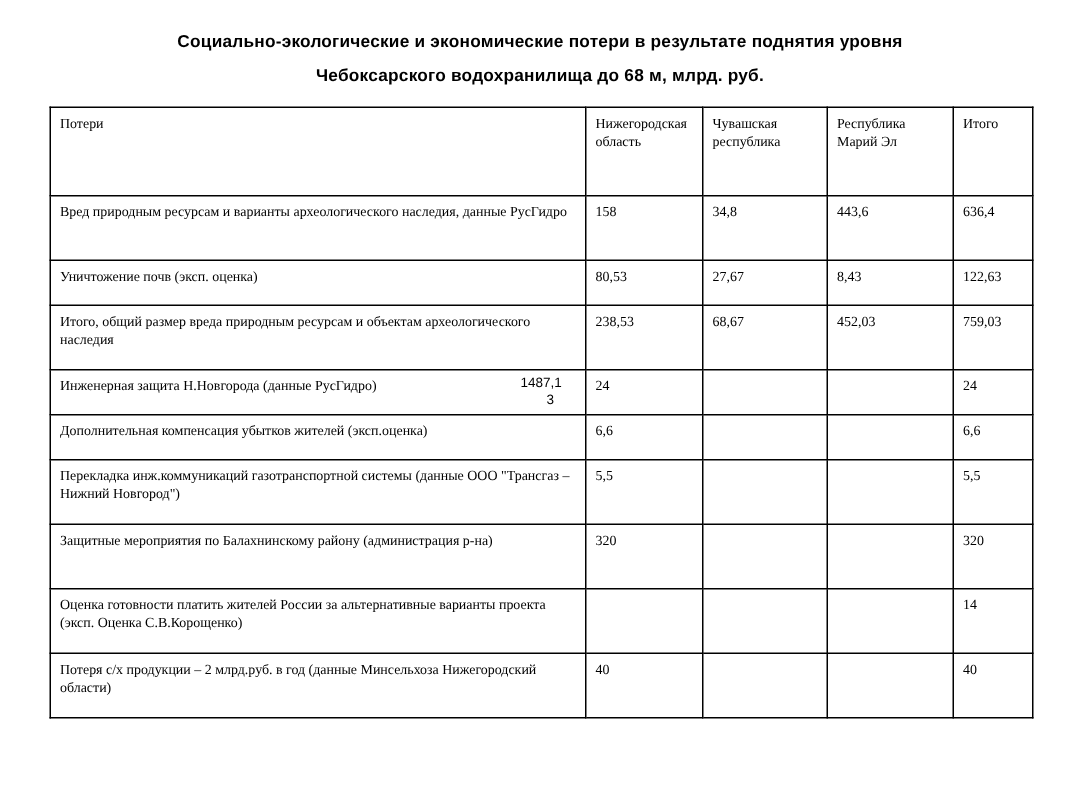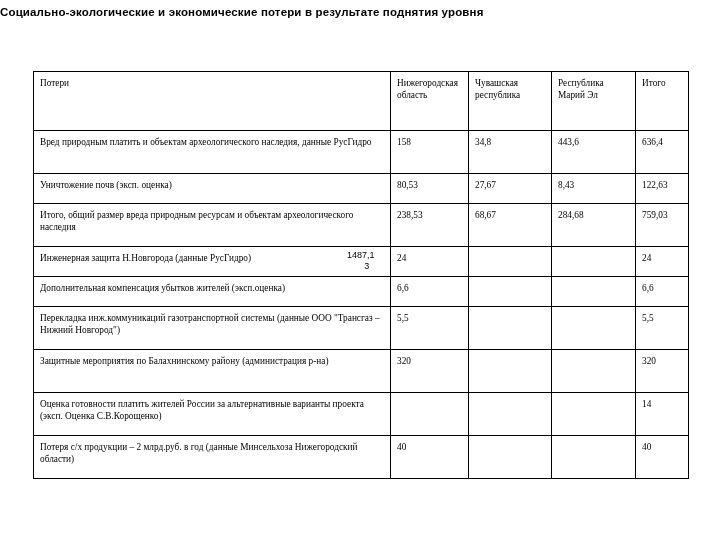--- a/index.html
+++ b/index.html
@@ -12,22 +12,22 @@
     width: 720px;
     height: 540px;
     overflow: hidden;
     font-family: "Liberation Serif", "DejaVu Serif", serif;
     color: #000000;
     position: relative;
   }
 
   
   #title-block {
-    padding-top: 1px;
-    text-align: left;
+    padding-top: 17px;
+    text-align: center;
   }
   .title-line {
     font-family: "Liberation Sans", "DejaVu Sans", sans-serif;
     font-size: 11.5px;
     font-weight: bold;
     letter-spacing: 0.15px;
     line-height: 23px;
     color: #000000;
     white-space: nowrap;
   }
@@ -99,20 +99,21 @@
     text-align: center;
     margin-top: 1px;
     margin-left: 12px;
   }
 </style>
 </head>
 <body>
 
 <div id="title-block">
   <div class="title-line">Социально-экологические и экономические потери  в результате  поднятия уровня</div>
+  <div class="title-line">Чебоксарского водохранилища до 68 м, млрд. руб.</div>
 </div>
 
 <div id="table-wrap">
   <table id="losses-table">
     <colgroup>
       <col class="c-label">
       <col class="c-nn">
       <col class="c-ch">
       <col class="c-me">
       <col class="c-tot">
@@ -121,40 +122,40 @@
 
       <tr class="head-row">
         <td>Потери</td>
         <td>Нижегородская область</td>
         <td>Чувашская республика</td>
         <td>Республика Марий Эл</td>
         <td>Итого</td>
       </tr>
 
       <tr class="bold-row r-tall">
-        <td>Вред природным платить и объектам археологического наследия,  данные РусГидро</td>
+        <td>Вред природным ресурсам и варианты археологического наследия,  данные РусГидро</td>
         <td>158</td>
         <td>34,8</td>
         <td>443,6</td>
         <td>636,4</td>
       </tr>
 
       <tr class="r-short">
         <td>Уничтожение почв (эксп. оценка)</td>
         <td>80,53</td>
         <td>27,67</td>
         <td>8,43</td>
         <td>122,63</td>
       </tr>
 
       <tr class="bold-row r-tall">
         <td>Итого, общий размер вреда природным ресурсам и объектам археологического наследия</td>
         <td>238,53</td>
         <td>68,67</td>
-        <td>284,68</td>
+        <td>452,03</td>
         <td>759,03</td>
       </tr>
 
       <tr class="r-short">
         <td>Инженерная защита Н.Новгорода (данные РусГидро)</td>
         <td>24</td>
         <td></td>
         <td></td>
         <td>24</td>
       </tr>

